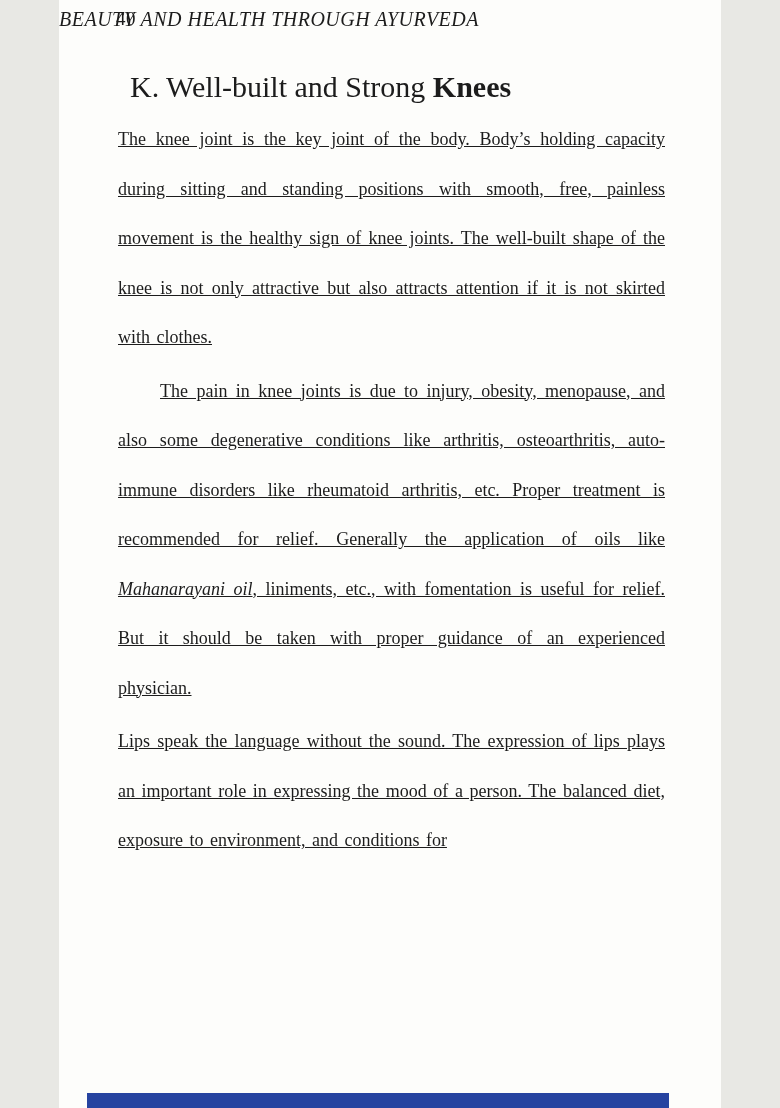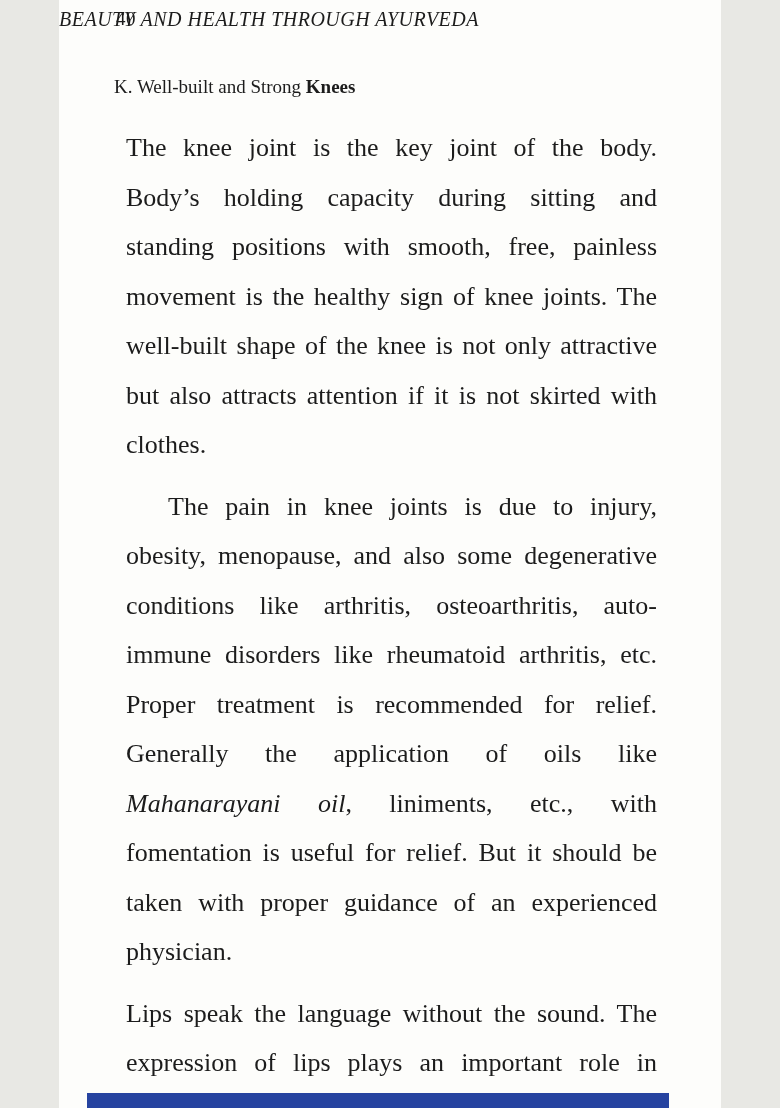--- a/index.html
+++ b/index.html
@@ -34,34 +34,35 @@
     text-align: left;
     font-style: italic;
     font-size: 20px;
     letter-spacing: 0.5px;
     font-weight: 500;
   }
   .content {
     padding: 0 52px 0 55px;
   }
   .section-heading {
-    font-size: 19px;
-    margin: 18px 0 0 0;
+    font-size: 30px;
+    margin: 18px 0 0 16px;
     font-weight: normal;
     line-height: 49px;
   }
   .section-heading .bold {
     font-weight: bold;
   }
   .body-para {
-    font-size: 26px;
+    font-size: 18px;
     line-height: 49.5px;
     text-align: justify;
-    margin: 12px;
+    margin: 4px;
     word-spacing: 2px;
+    text-decoration: underline;
   }
   .body-para.indented {
     text-indent: 42px;
   }
   .italic {
     font-style: italic;
   }
   .footer-bar {
     position: absolute;
     left: 28px;
@@ -83,19 +84,19 @@
 
   <div class="content">
 
     <h2 class="section-heading"><span>K. Well-built and Strong </span><span class="bold">Knees</span></h2>
 
     <p class="body-para">The knee joint is the key joint of the body. Body’s holding capacity during sitting and standing positions with smooth, free, painless movement is the healthy sign of knee joints. The well-built shape of the knee is not only attractive but also attracts attention if it is not skirted with clothes.</p>
 
     <p class="body-para indented"><span>The pain in knee joints is due to injury, obesity, menopause, and also some degenerative conditions like arthritis, osteoarthritis, auto-immune disorders like rheumatoid arthritis, etc. Proper treatment is recommended for relief. Generally the application of oils like </span><span class="italic">Mahanarayani oil</span><span>, liniments, etc., with fomentation is useful for relief. But it should be taken with proper guidance of an experienced physician.</span></p>
 
 
-    <p class="body-para">Lips speak the language without the sound. The expression of lips plays an important role in expressing the mood of a person. The balanced diet, exposure to recommended, and precautions for</p>
+    <p class="body-para">Lips speak the language without the sound. The expression of lips plays an important role in expressing the mood of a person. The balanced diet, exposure to environment, and conditions for</p>
 
   </div>
 
   <div class="footer-bar"></div>
 
 </div>
 
 </body></html>

